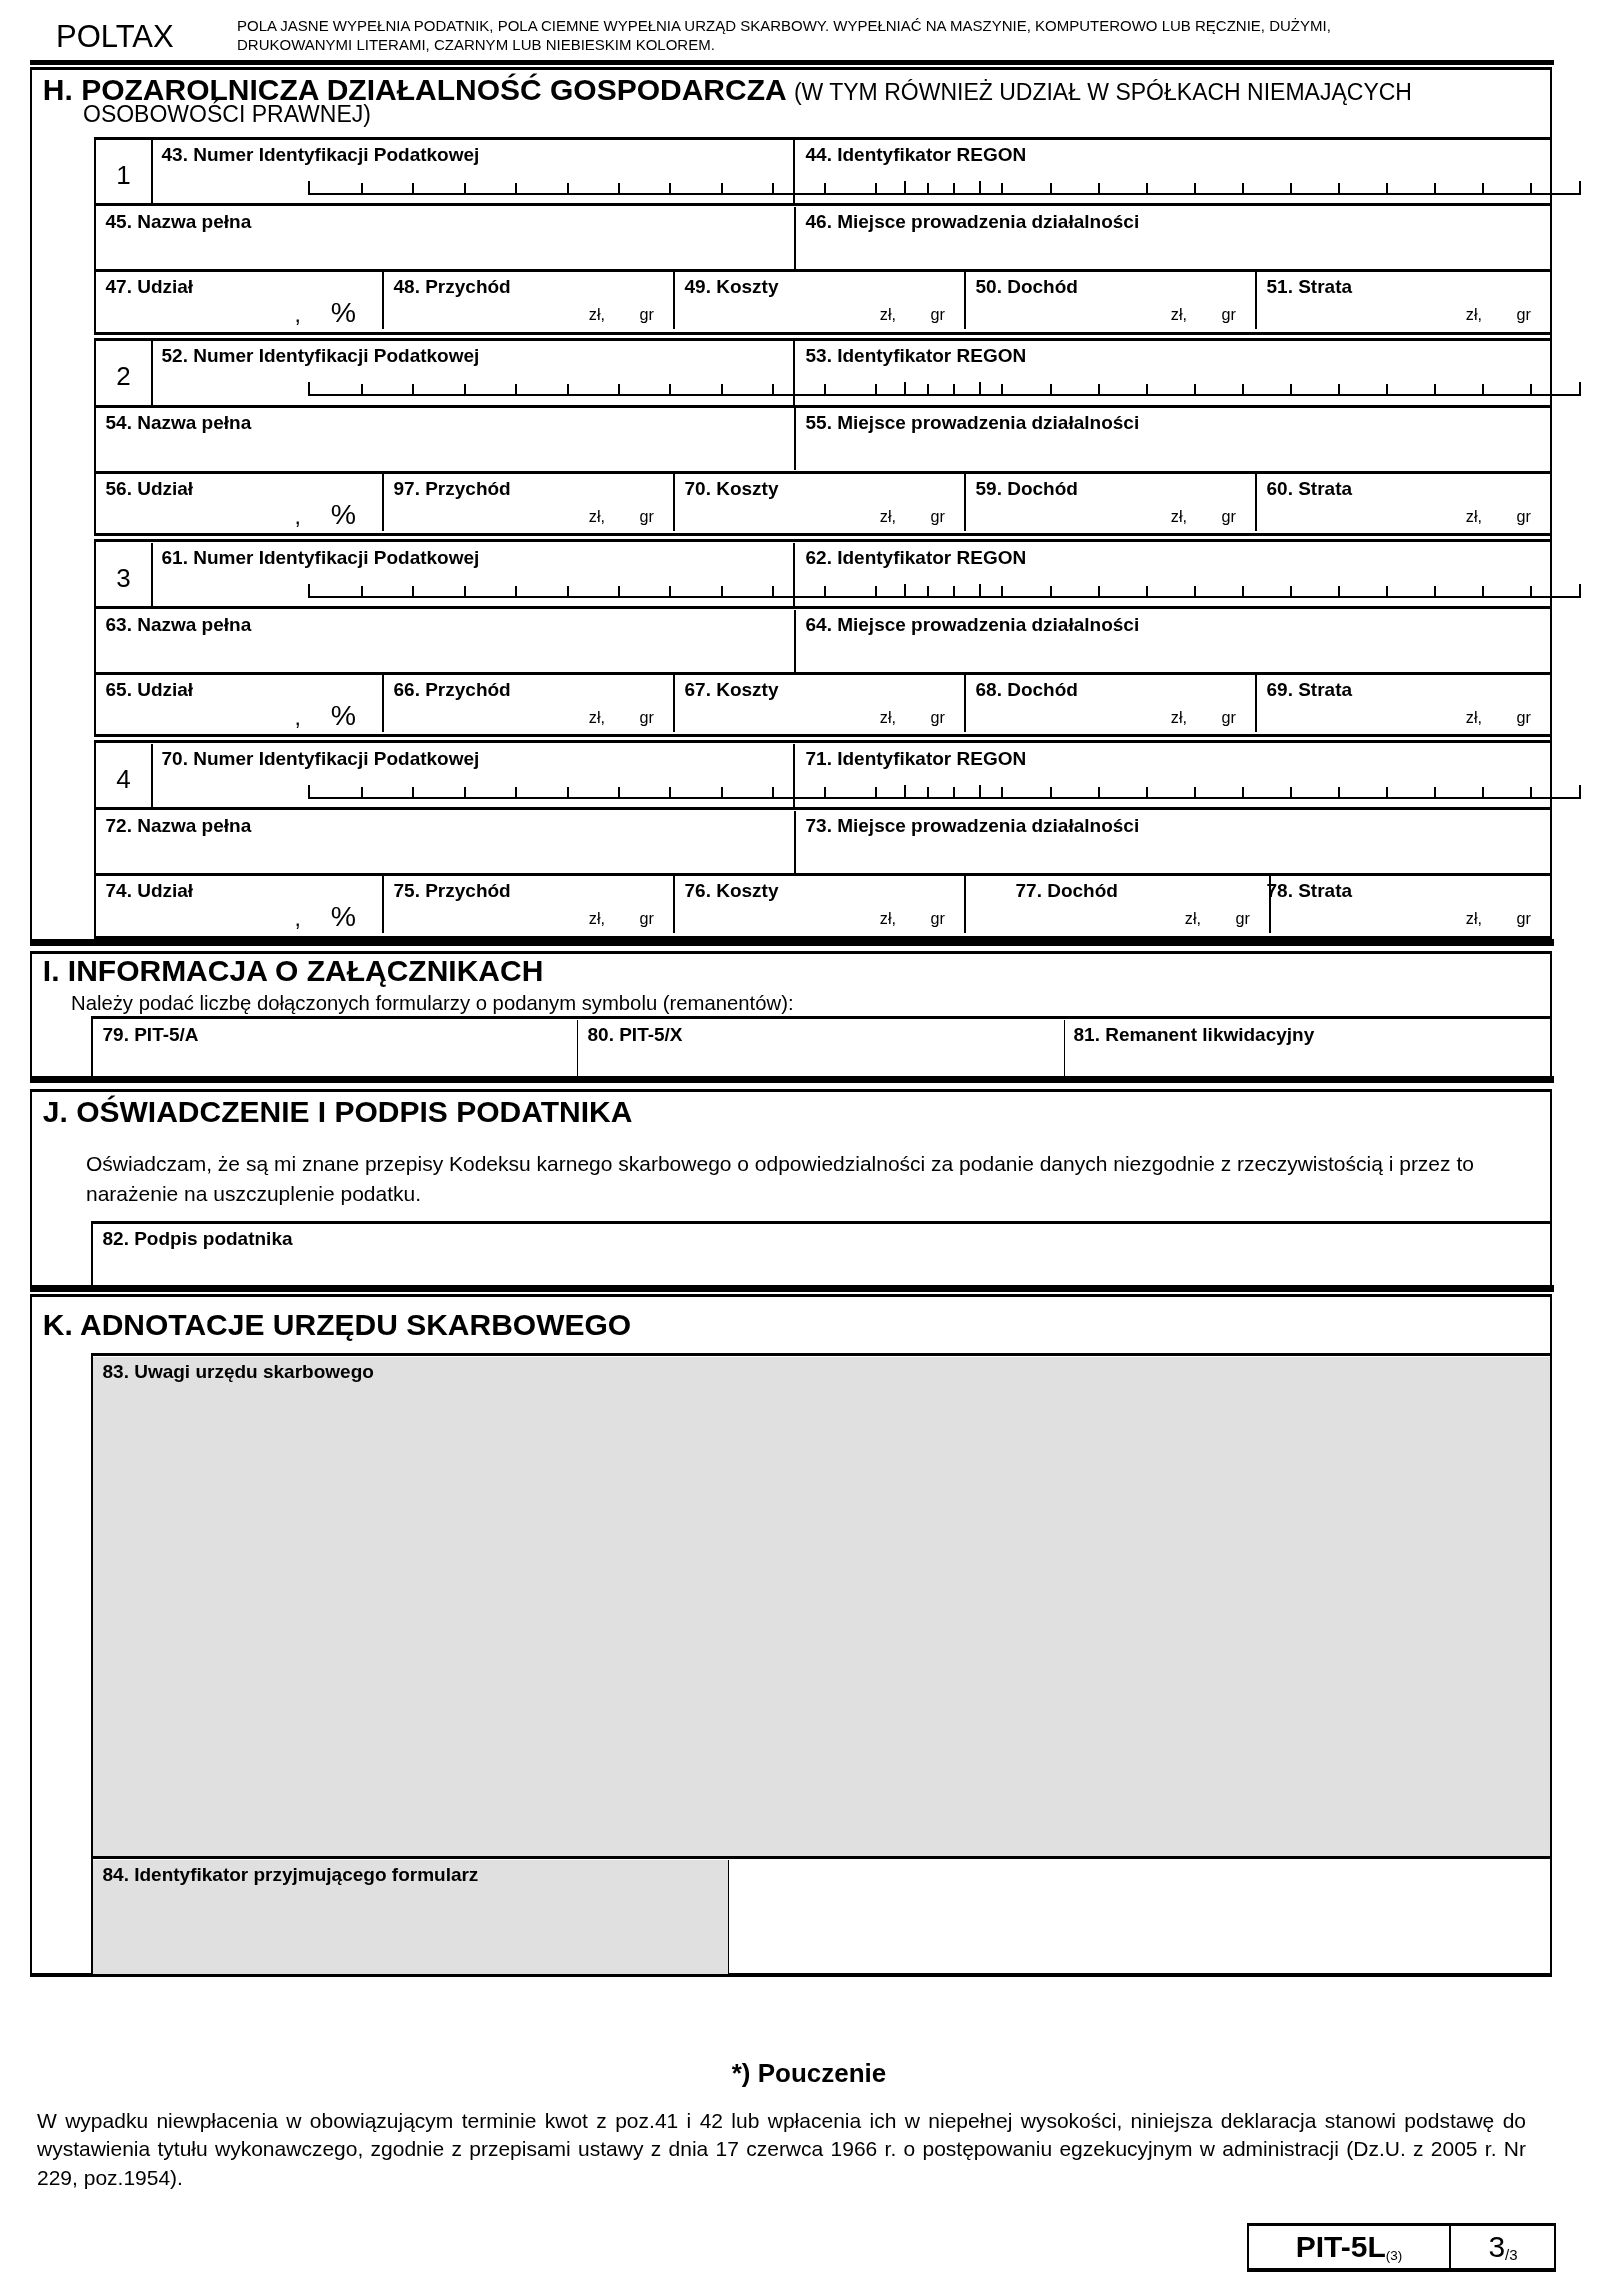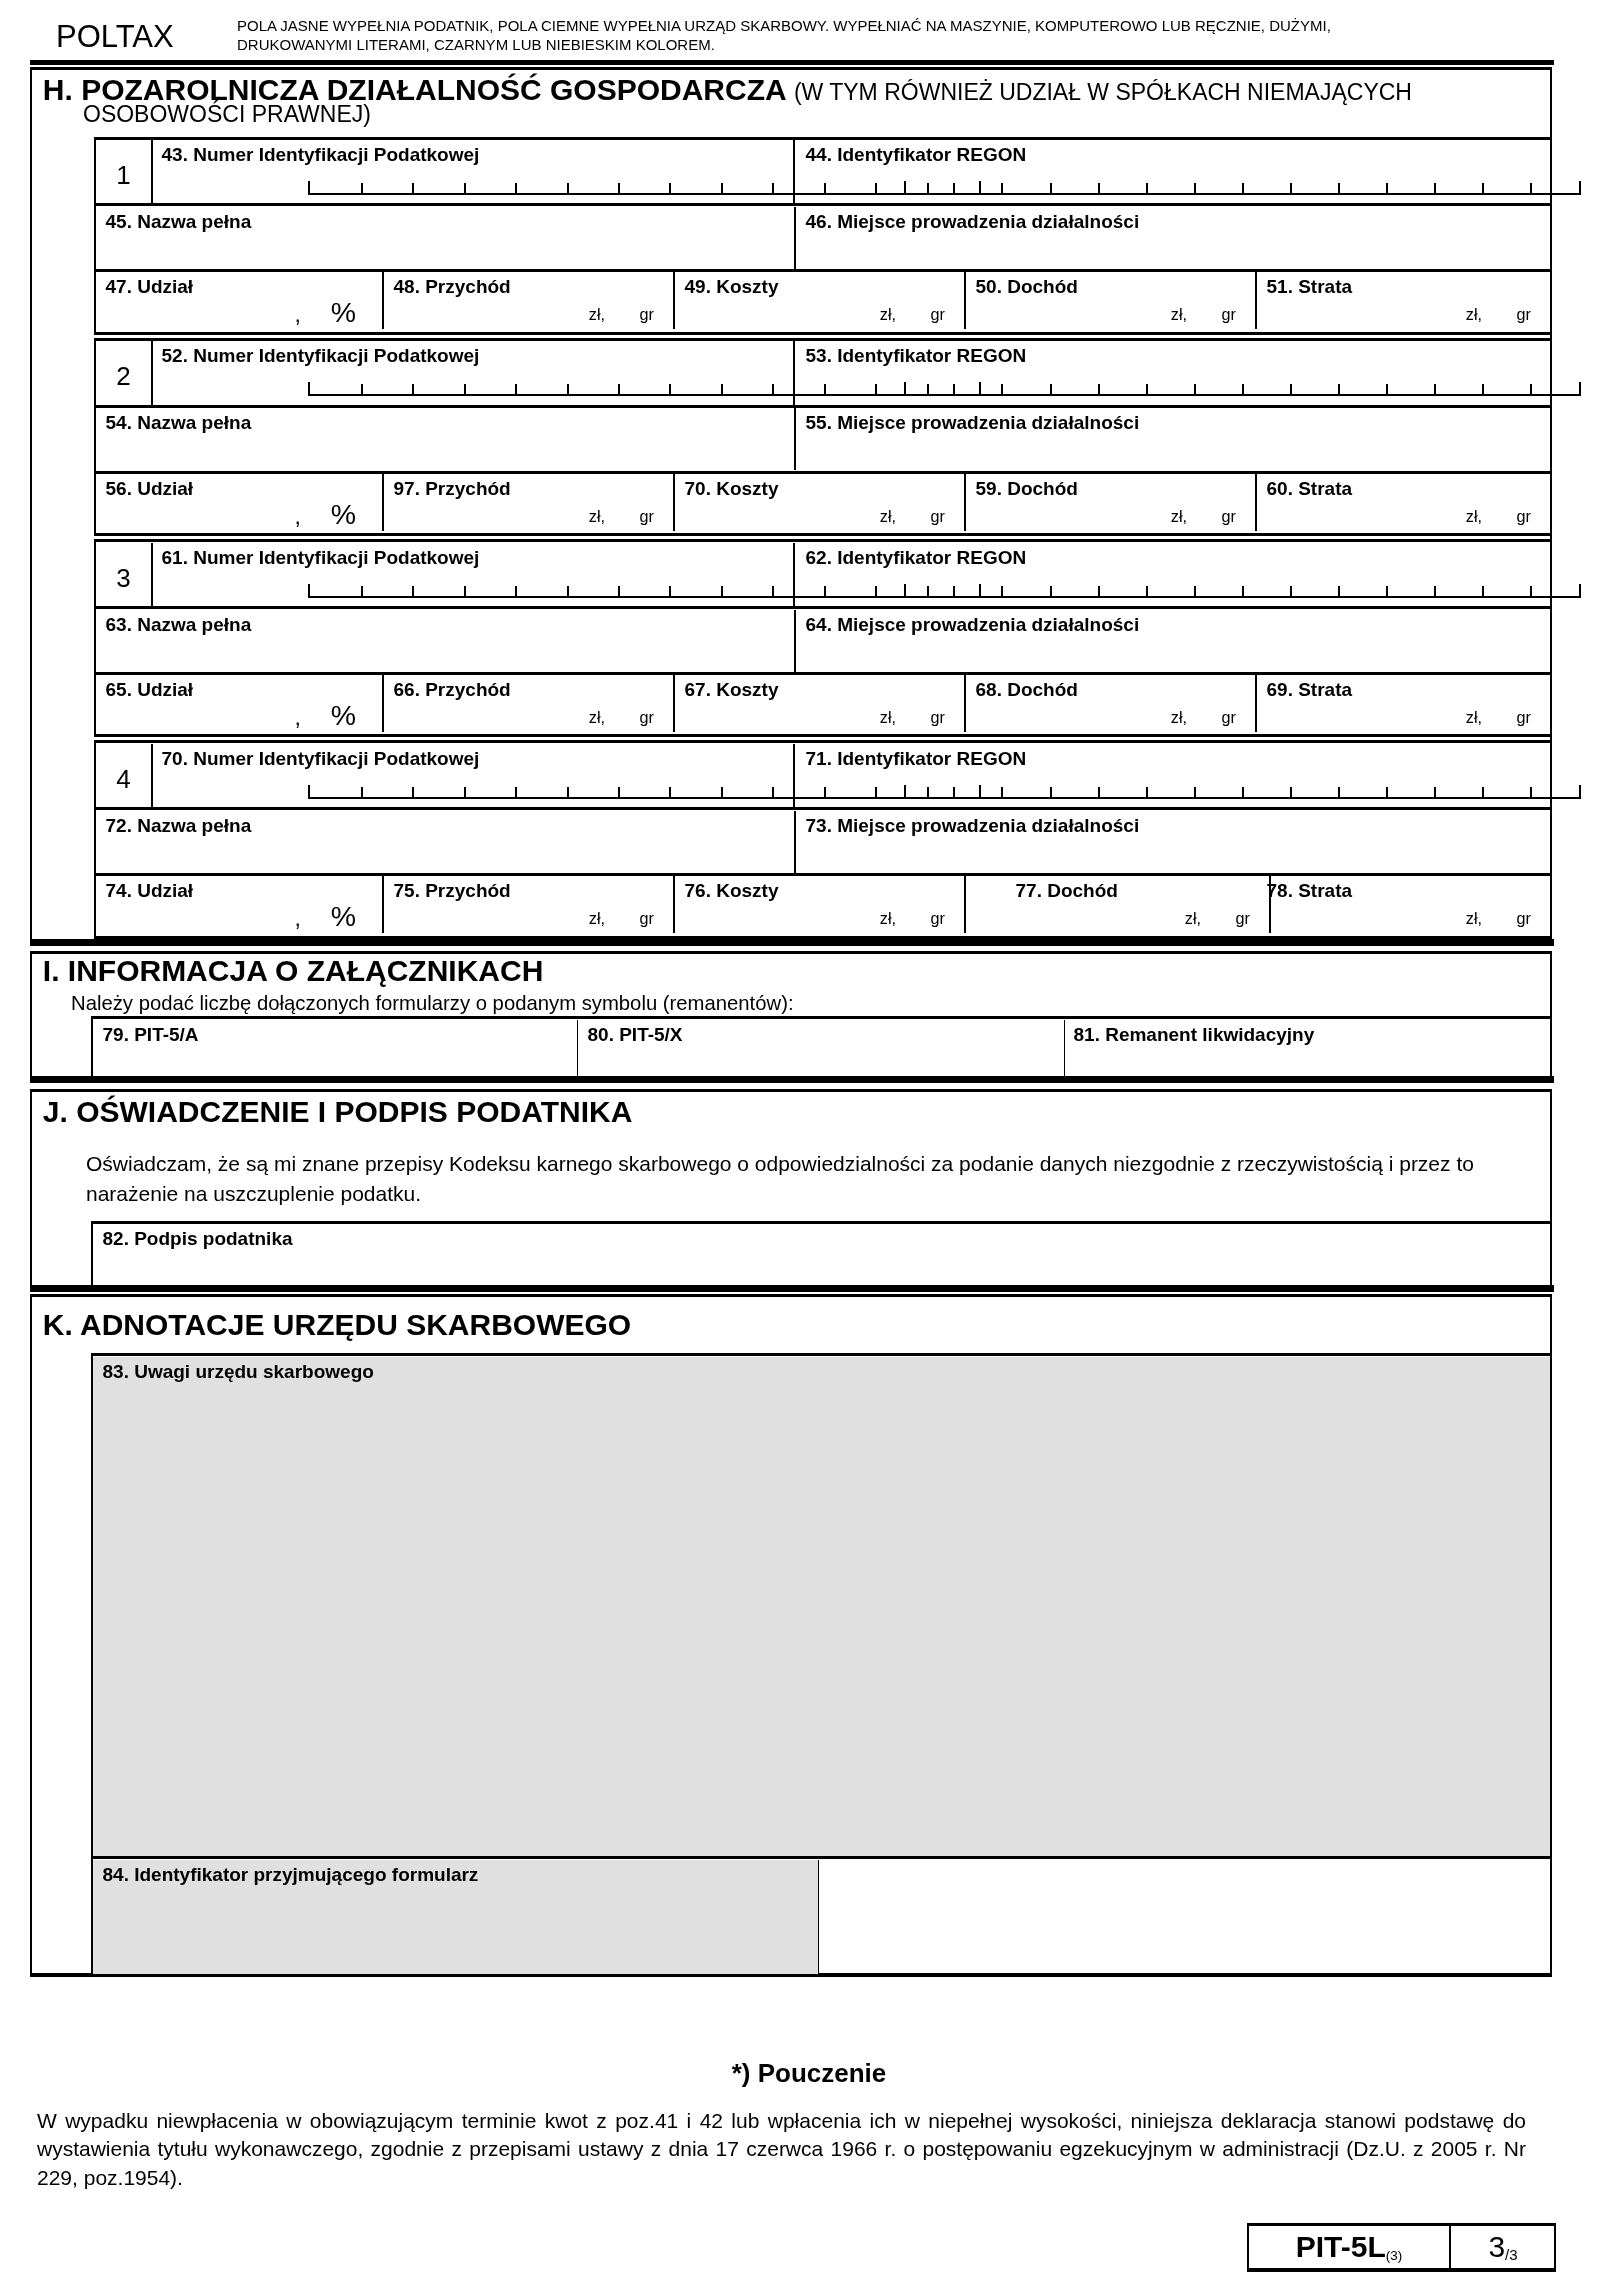--- a/index.html
+++ b/index.html
@@ -374,21 +374,21 @@
 <div class="thick" style="top:1285px;height:6.8px;"></div>
 
 <div class="section" style="top:1294px;height:676px;border-bottom-width:4.1px;">
   <div class="sec-title" style="top:10.8px;">K. ADNOTACJE URZĘDU SKARBOWEGO</div>
   <div class="hline" style="left:59px;top:56px;width:1459px;height:3.4px;"></div>
   <div class="vline" style="left:59px;top:56px;width:2px;height:620px;"></div>
   <div class="cell grey" style="left:61px;top:60px;width:1457px;height:501px;">
     <div class="lbl">83. Uwagi urzędu skarbowego</div>
   </div>
   <div class="hline" style="left:61px;top:559px;width:1457px;height:3.4px;"></div>
-  <div class="cell grey" style="left:61px;top:563px;width:726px;height:114px;border-right:1.4px solid #000;">
+  <div class="cell grey" style="left:61px;top:563px;width:636px;height:114px;border-right:1.4px solid #000;">
     <div class="lbl">84. Identyfikator przyjmującego formularz</div>
   </div>
 </div>
 
 <div class="pou-title">*) Pouczenie</div>
 <div class="pou-text">W wypadku niewpłacenia w obowiązującym terminie kwot z poz.41 i 42 lub wpłacenia ich w niepełnej wysokości, niniejsza deklaracja stanowi podstawę do wystawienia tytułu wykonawczego, zgodnie z przepisami ustawy z dnia 17 czerwca 1966 r. o postępowaniu egzekucyjnym w administracji (Dz.U. z 2005 r. Nr 229, poz.1954).</div>
 
 <div class="footer-box">
   <div class="footer-code"><span>PIT-5L</span><sub>(3)</sub></div>
   <div class="footer-page"><span>3</span><sub>/3</sub></div>

